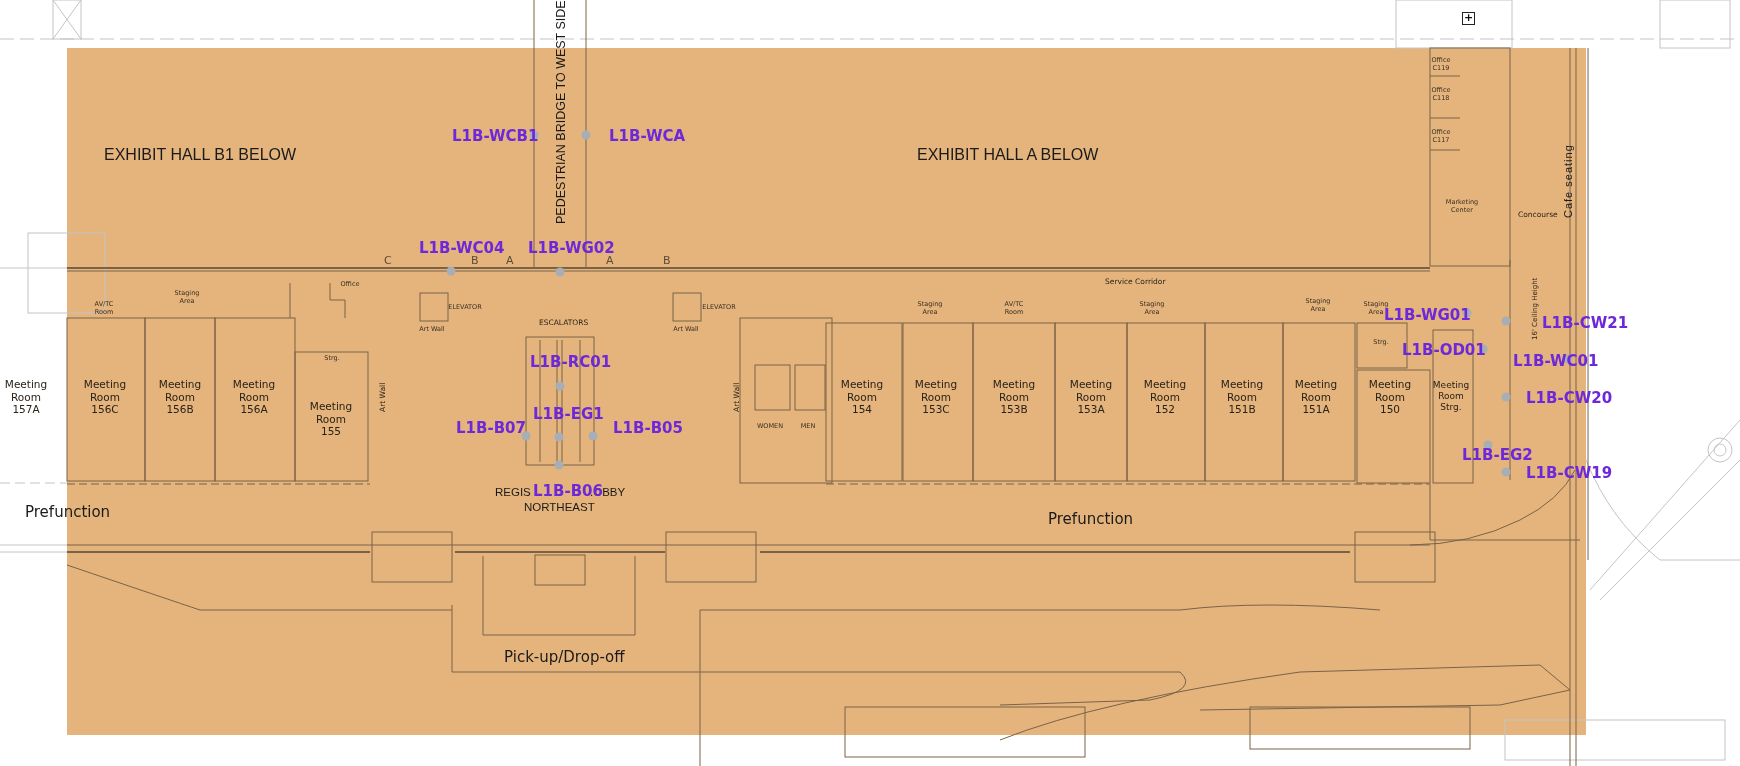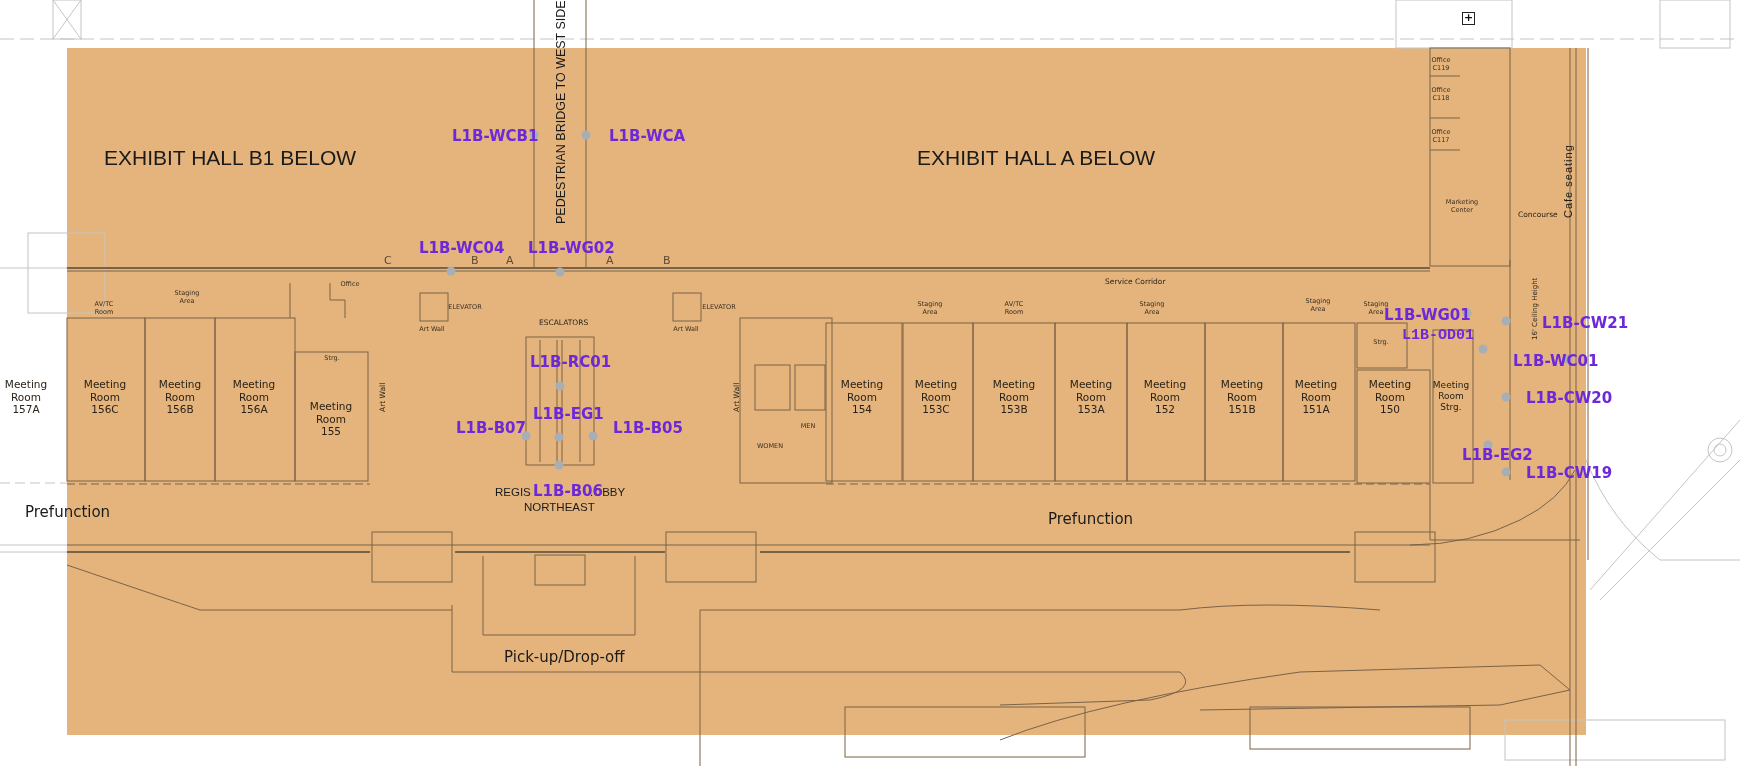--- a/index.html
+++ b/index.html
@@ -1,20 +1,20 @@
 <!DOCTYPE html>
 <html><head>
 <meta charset="utf-8">
 <style>
   html,body{margin:0;padding:0;}
   body{width:1740px;height:766px;position:relative;overflow:hidden;background:#ffffff;font-family:"Liberation Sans",sans-serif;}
   .abs{position:absolute;}
   #overlay{position:absolute;left:67px;top:48px;width:1519px;height:687px;background:#e4b47c;}
   svg#plan{position:absolute;left:0;top:0;width:1740px;height:766px;}
-  .hall{position:absolute;font-family:"Liberation Sans",sans-serif;font-size:21px;color:#1a1a1a;white-space:nowrap;}
+  .hall{position:absolute;font-family:"Liberation Sans",sans-serif;font-size:16px;color:#1a1a1a;white-space:nowrap;}
   .area{position:absolute;font-family:"DejaVu Sans",sans-serif;font-size:15px;color:#1a1a1a;white-space:nowrap;}
   .room{position:absolute;font-family:"DejaVu Sans",sans-serif;font-size:10.5px;color:#2a2218;text-align:center;line-height:12.5px;transform:translateX(-50%);white-space:nowrap;}
   .tiny{position:absolute;font-family:"DejaVu Sans",sans-serif;font-size:6.5px;color:#3a2e22;text-align:center;line-height:8px;transform:translateX(-50%);white-space:nowrap;}
   .small{position:absolute;font-family:"DejaVu Sans",sans-serif;font-size:7.5px;color:#2a2218;text-align:center;line-height:9px;white-space:nowrap;}
   .vert{position:absolute;transform-origin:left top;transform:rotate(-90deg);white-space:nowrap;}
   .mk-label{position:absolute;font-family:"DejaVu Sans",sans-serif;font-weight:bold;font-size:15px;color:#6d28d9;white-space:nowrap;}
   .mk-dot{position:absolute;width:9px;height:9px;border-radius:50%;background:#a7aeb6;transform:translate(-50%,-50%);cursor:pointer;}
   .col{position:absolute;font-family:"DejaVu Sans",sans-serif;font-size:11px;color:#5b4a38;}
 </style>
 </head>
@@ -152,21 +152,21 @@
 <div class="room" style="left:1451px;top:380px;font-size:9px;line-height:11px;"><span>Meeting</span><br><span>Room</span><br><span>Strg.</span></div>
 
 <div class="tiny" style="left:104px;top:300px;"><span>AV/TC</span><br><span>Room</span></div>
 <div class="tiny" style="left:187px;top:289px;"><span>Staging</span><br><span>Area</span></div>
 <div class="tiny" style="left:350px;top:280px;"><span>Office</span></div>
 <div class="tiny" style="left:332px;top:354px;"><span>Strg.</span></div>
 <div class="tiny" style="left:465px;top:303px;"><span>ELEVATOR</span></div>
 <div class="tiny" style="left:432px;top:325px;"><span>Art Wall</span></div>
 <div class="tiny" style="left:719px;top:303px;"><span>ELEVATOR</span></div>
 <div class="tiny" style="left:686px;top:325px;"><span>Art Wall</span></div>
-<div class="tiny" style="left:770px;top:422px;margin-top:20px;"><span>WOMEN</span></div>
+<div class="tiny" style="left:770px;top:422px;"><span>WOMEN</span></div>
 <div class="tiny" style="left:808px;top:422px;"><span>MEN</span></div>
 <div class="tiny" style="left:930px;top:300px;"><span>Staging</span><br><span>Area</span></div>
 <div class="tiny" style="left:1014px;top:300px;"><span>AV/TC</span><br><span>Room</span></div>
 <div class="tiny" style="left:1152px;top:300px;"><span>Staging</span><br><span>Area</span></div>
 <div class="tiny" style="left:1318px;top:297px;"><span>Staging</span><br><span>Area</span></div>
 <div class="tiny" style="left:1376px;top:300px;"><span>Staging</span><br><span>Area</span></div>
 <div class="tiny" style="left:1381px;top:338px;"><span>Strg.</span></div>
 <div class="tiny" style="left:1441px;top:56px;"><span>Office</span><br><span>C119</span></div>
 <div class="tiny" style="left:1441px;top:86px;"><span>Office</span><br><span>C118</span></div>
 <div class="tiny" style="left:1441px;top:128px;"><span>Office</span><br><span>C117</span></div>
@@ -211,21 +211,21 @@
 <div>
   <span class="mk-dot" style="left:1467px;top:313px;"></span>
   <span class="mk-label" style="left:1384px;top:306px;text-align:right;">L1B-WG01</span>
 </div>
 <div>
   <span class="mk-dot" style="left:1506px;top:321px;"></span>
   <span class="mk-label" style="left:1526px;top:314px;margin-left:16px;">L1B-CW21</span>
 </div>
 <div>
   <span class="mk-dot" style="left:1483px;top:349px;"></span>
-  <span class="mk-label" style="left:1402px;top:327px;font-family:Liberation Mono, monospace;">L1B-OD01</span>
+  <span class="mk-label" style="left:1402px;top:341px;">L1B-OD01</span>
 </div>
 <div>
   <span class="mk-dot" style="left:1568px;top:359px;"></span>
   <span class="mk-label" style="left:1513px;top:352px;">L1B-WC01</span>
 </div>
 <div>
   <span class="mk-dot" style="left:1506px;top:397px;"></span>
   <span class="mk-label" style="left:1526px;top:389px;">L1B-CW20</span>
 </div>
 <div>

